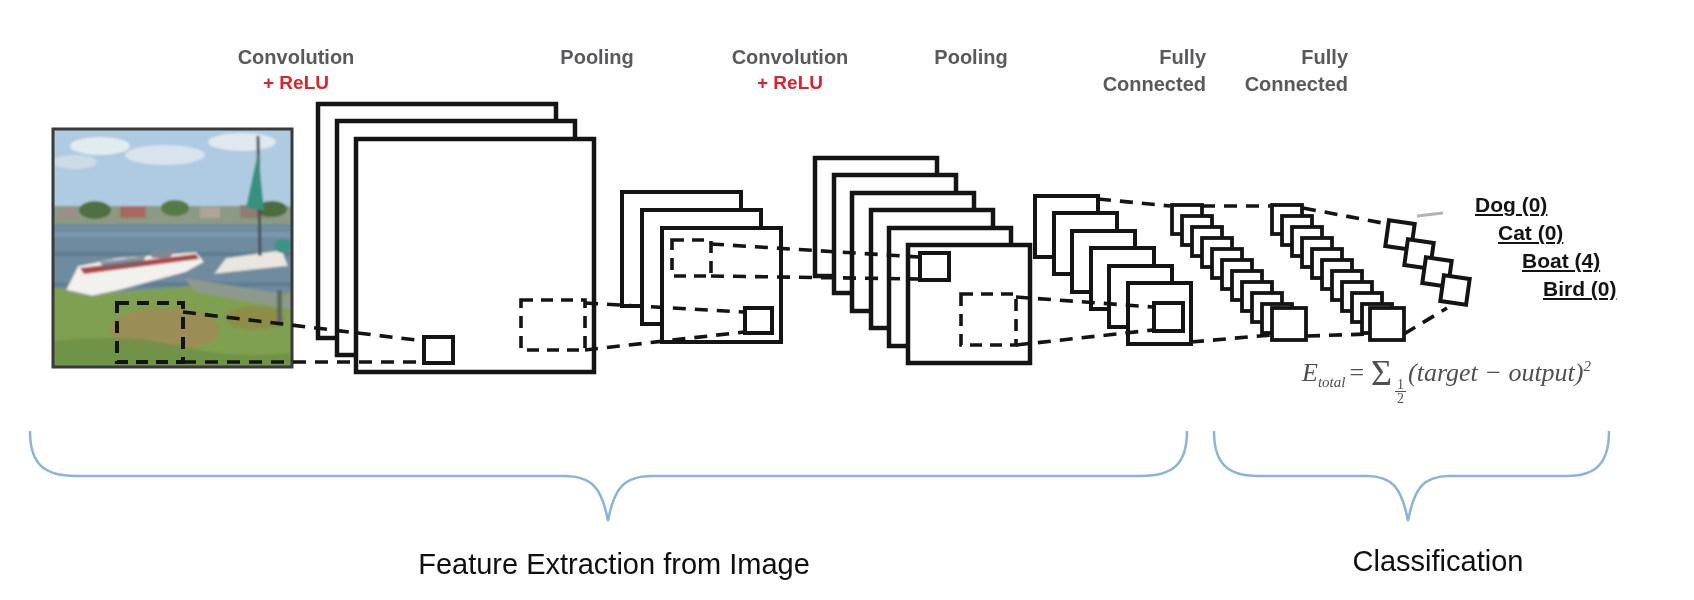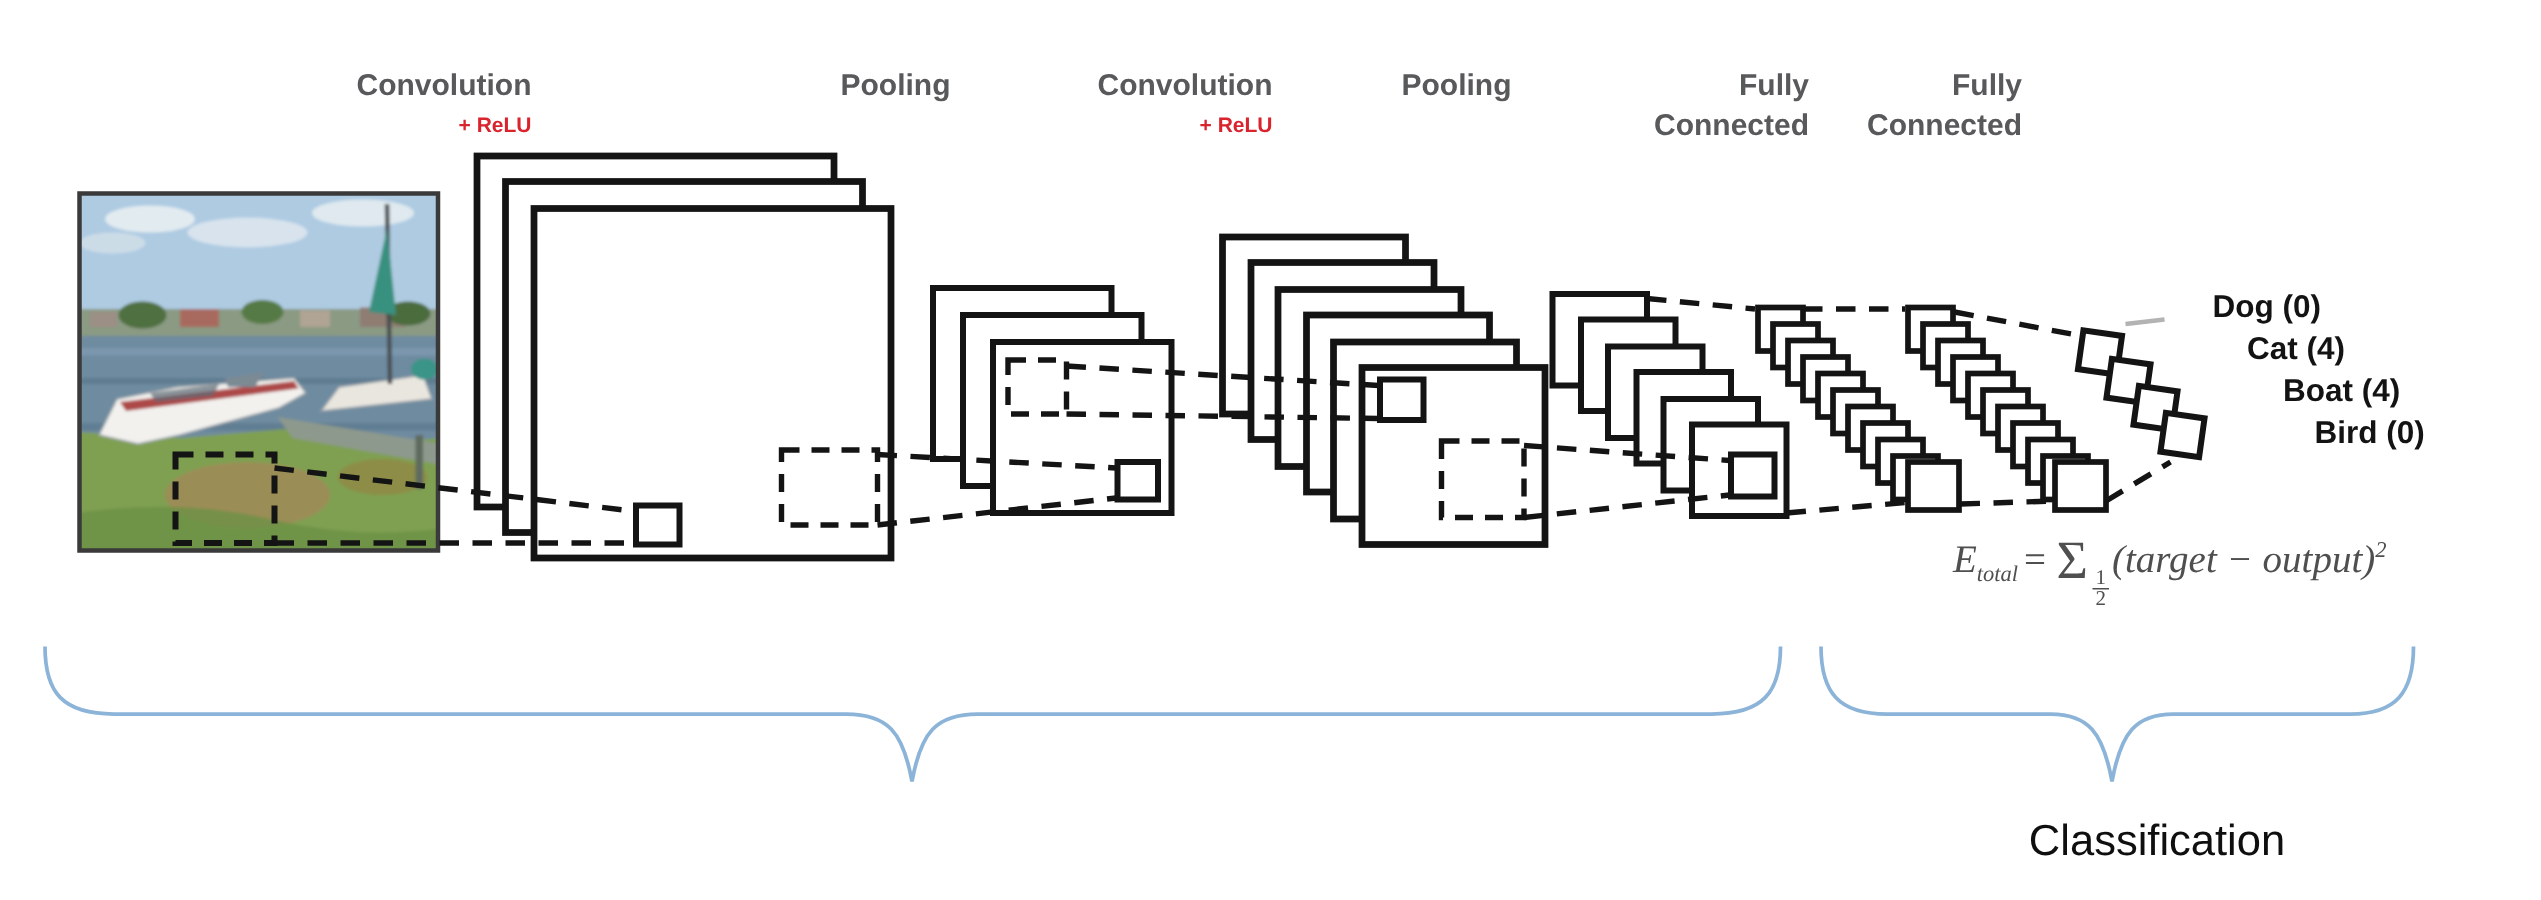--- a/index.html
+++ b/index.html
@@ -6,22 +6,22 @@
   .canvas{
     position:relative;width:1694px;height:585px;background:#ffffff;overflow:hidden;
     font-family:"Liberation Sans",sans-serif;
   }
   .layer-svg{position:absolute;left:0;top:0;}
   .lbl{position:absolute;color:#58595b;}
   .stage{transform:translateX(-50%);text-align:center;top:44px;}
   .stage-title{font-size:20px;font-weight:600;line-height:27px;color:#58595b;}
   .stage-title.nowrap{white-space:nowrap;}
   .stage.narrow{width:122px;text-align:right;}
-  .stage-sub{font-size:14px;font-weight:700;color:#d9242e;line-height:24px;text-align:right;}
-  .pred{position:absolute;font-size:21px;font-weight:600;color:#131313;white-space:nowrap;}
+  .stage-sub{font-size:19px;font-weight:700;color:#d9242e;line-height:24px;}
+  .pred{position:absolute;font-size:21px;font-weight:600;color:#131313;white-space:nowrap;text-decoration:underline;}
   .formula{
     position:absolute;left:1302px;top:352px;color:#4f4f4f;
     font-family:"Liberation Serif",serif;font-size:26px;font-style:italic;white-space:nowrap;
   }
   .formula .sigma{font-style:normal;font-size:36px;vertical-align:-4px;padding:0 3px;}
   .formula sub{font-size:15px;}
   .formula sup{font-size:15px;}
   .formula .eq{font-style:normal;padding:0 4px;}
   .frac{display:inline-flex;flex-direction:column;vertical-align:-8px;text-align:center;
         font-size:14px;line-height:13px;font-style:normal;margin-right:2px;}
@@ -200,25 +200,26 @@
     <div class="stage-title nowrap">Pooling</div>
   </div>
   <div class="lbl stage narrow" style="left:1145px">
     <div class="stage-title">Fully Connected</div>
   </div>
   <div class="lbl stage narrow" style="left:1287px">
     <div class="stage-title">Fully Connected</div>
   </div>
 
   <div class="pred" style="left:1475px;top:193px">Dog (0)</div>
-  <div class="pred" style="left:1498px;top:221px">Cat (4)</div>
+  <div class="pred" style="left:1498px;top:221px">Cat (0)</div>
   <div class="pred" style="left:1522px;top:249px">Boat (4)</div>
   <div class="pred" style="left:1543px;top:277px">Bird (0)</div>
 
   <div class="formula"><span>E</span><sub>total</sub><span class="eq">=</span><span class="sigma">Σ</span><span class="frac">
         <span class="num">1</span>
         <span class="den">2</span>
       </span><span>(target − output)</span><sup>2</sup></div>
 
+  <div class="section-label" style="left:614px;top:548px">Feature Extraction from Image</div>
   <div class="section-label" style="left:1438px;top:545px">Classification</div>
 
   <div class="bottom-bar"></div>
 </div>
 
 </body></html>

